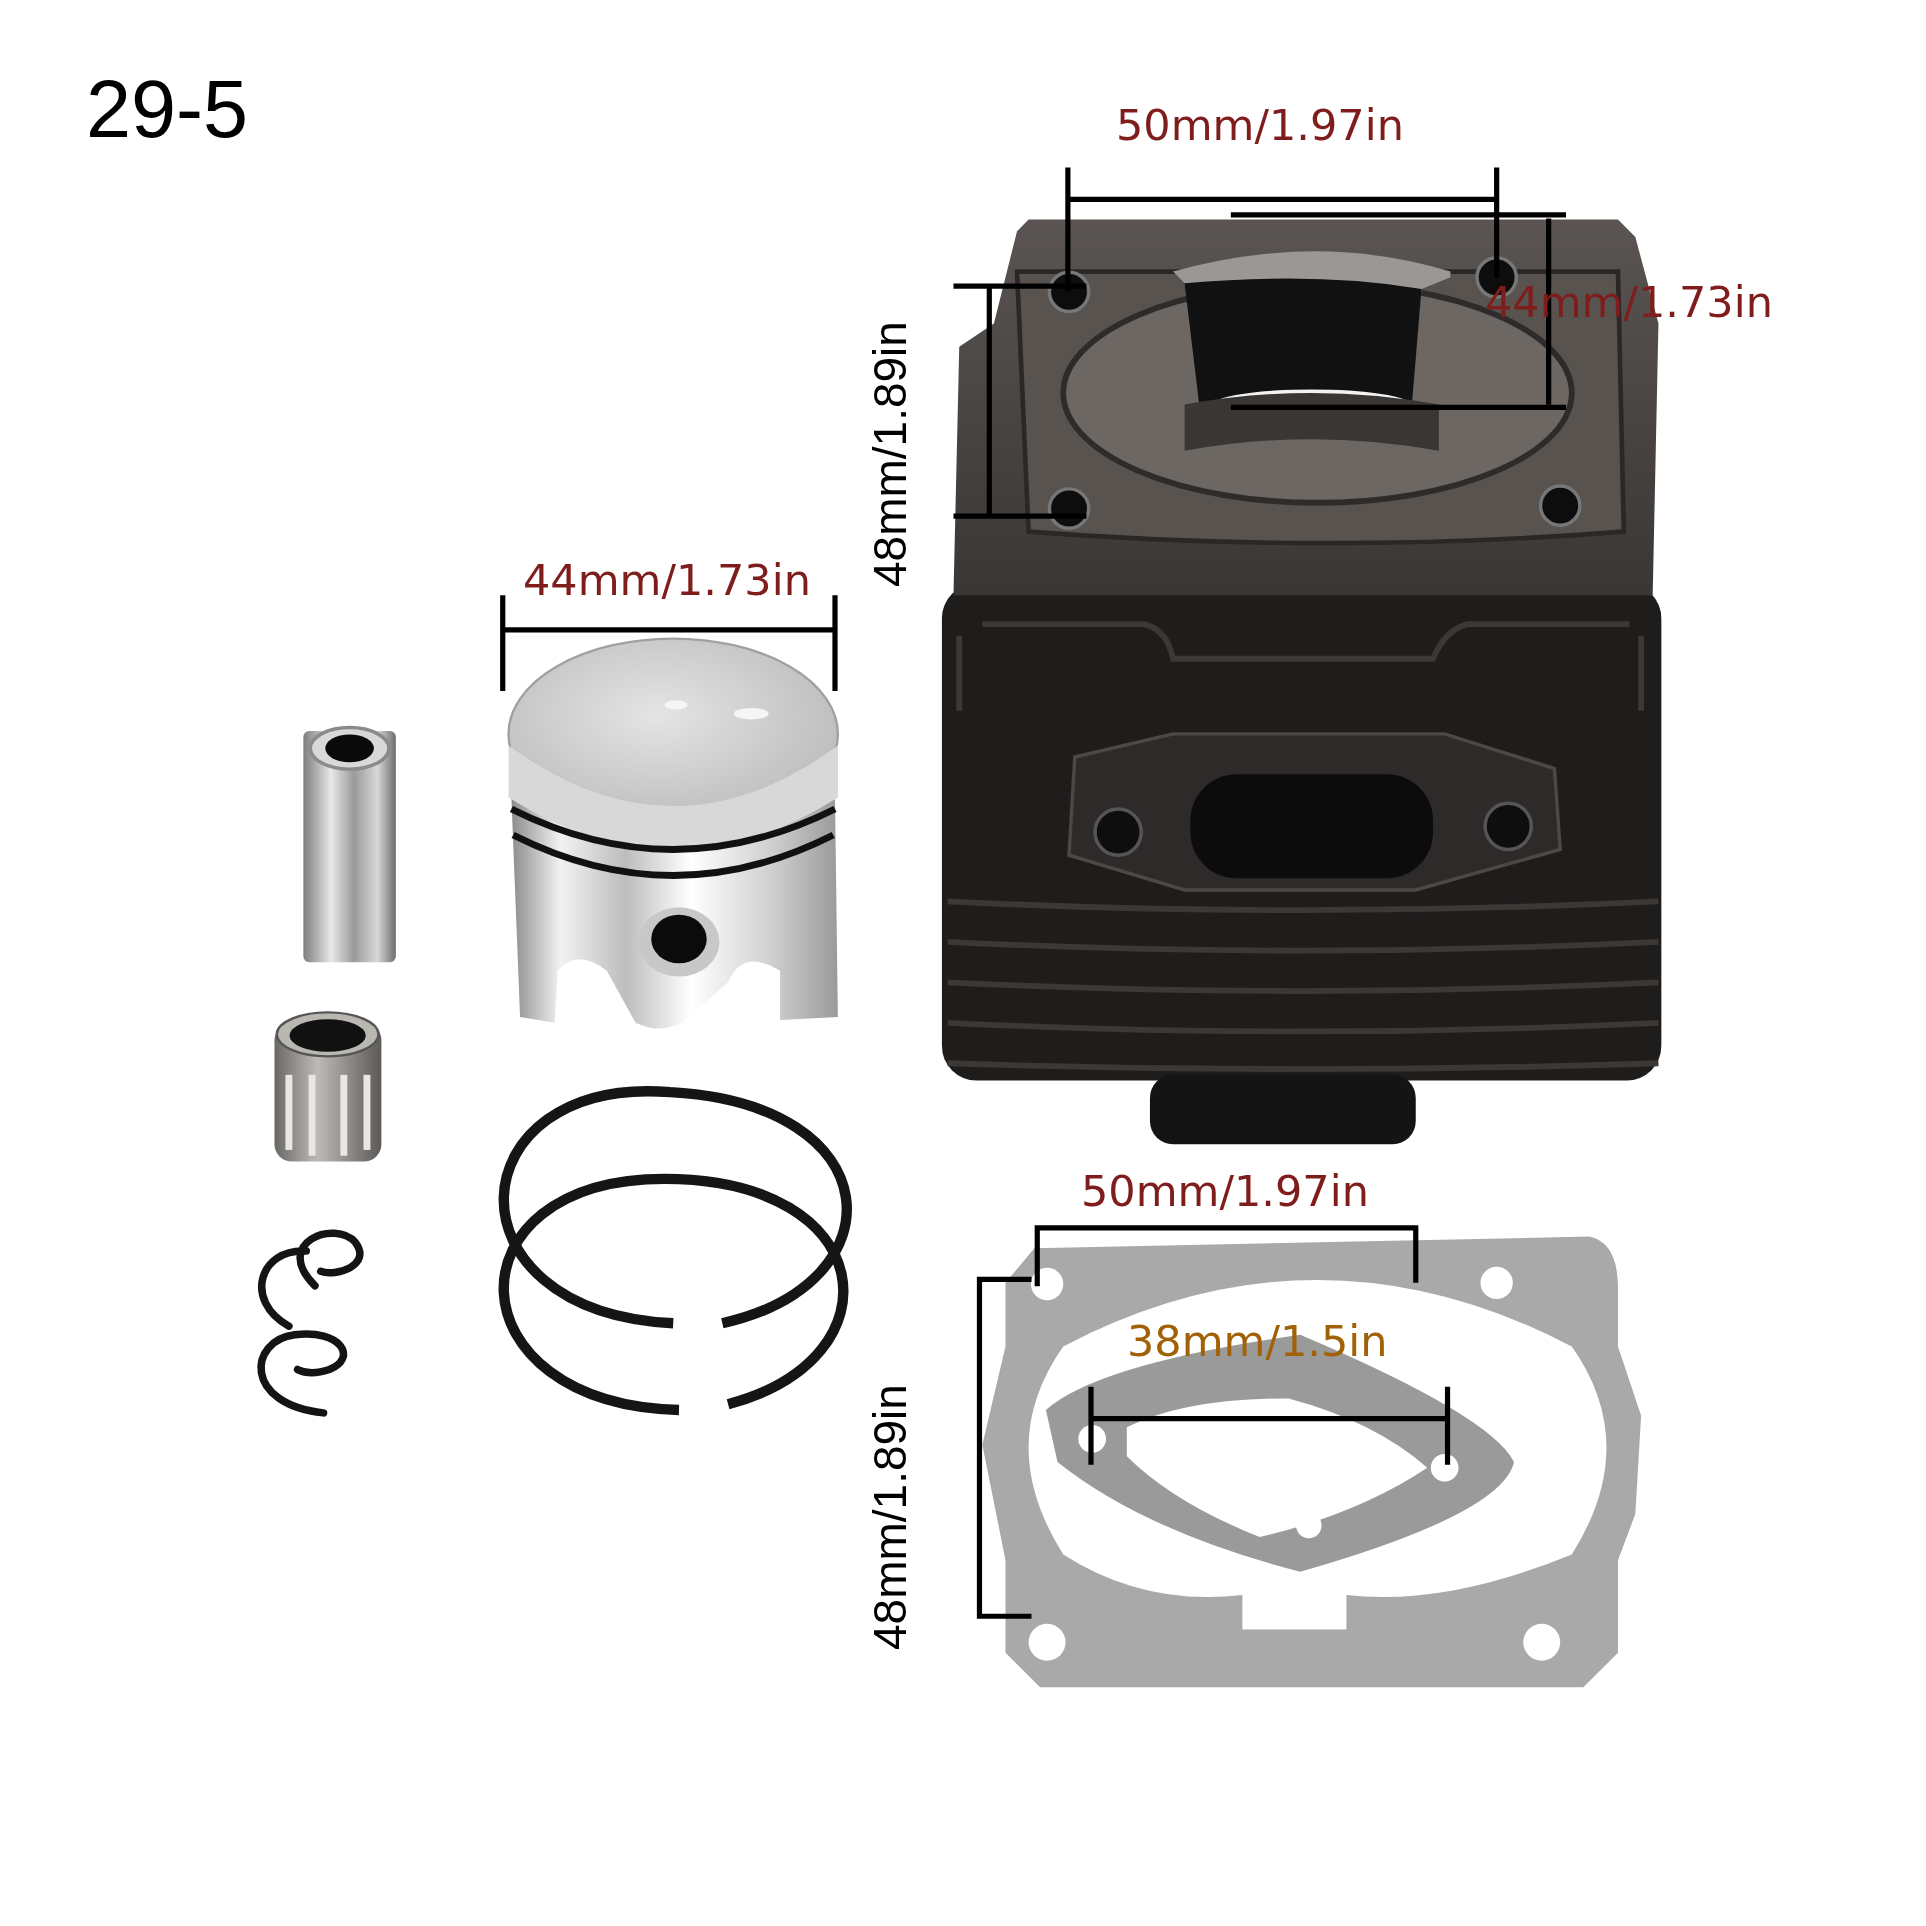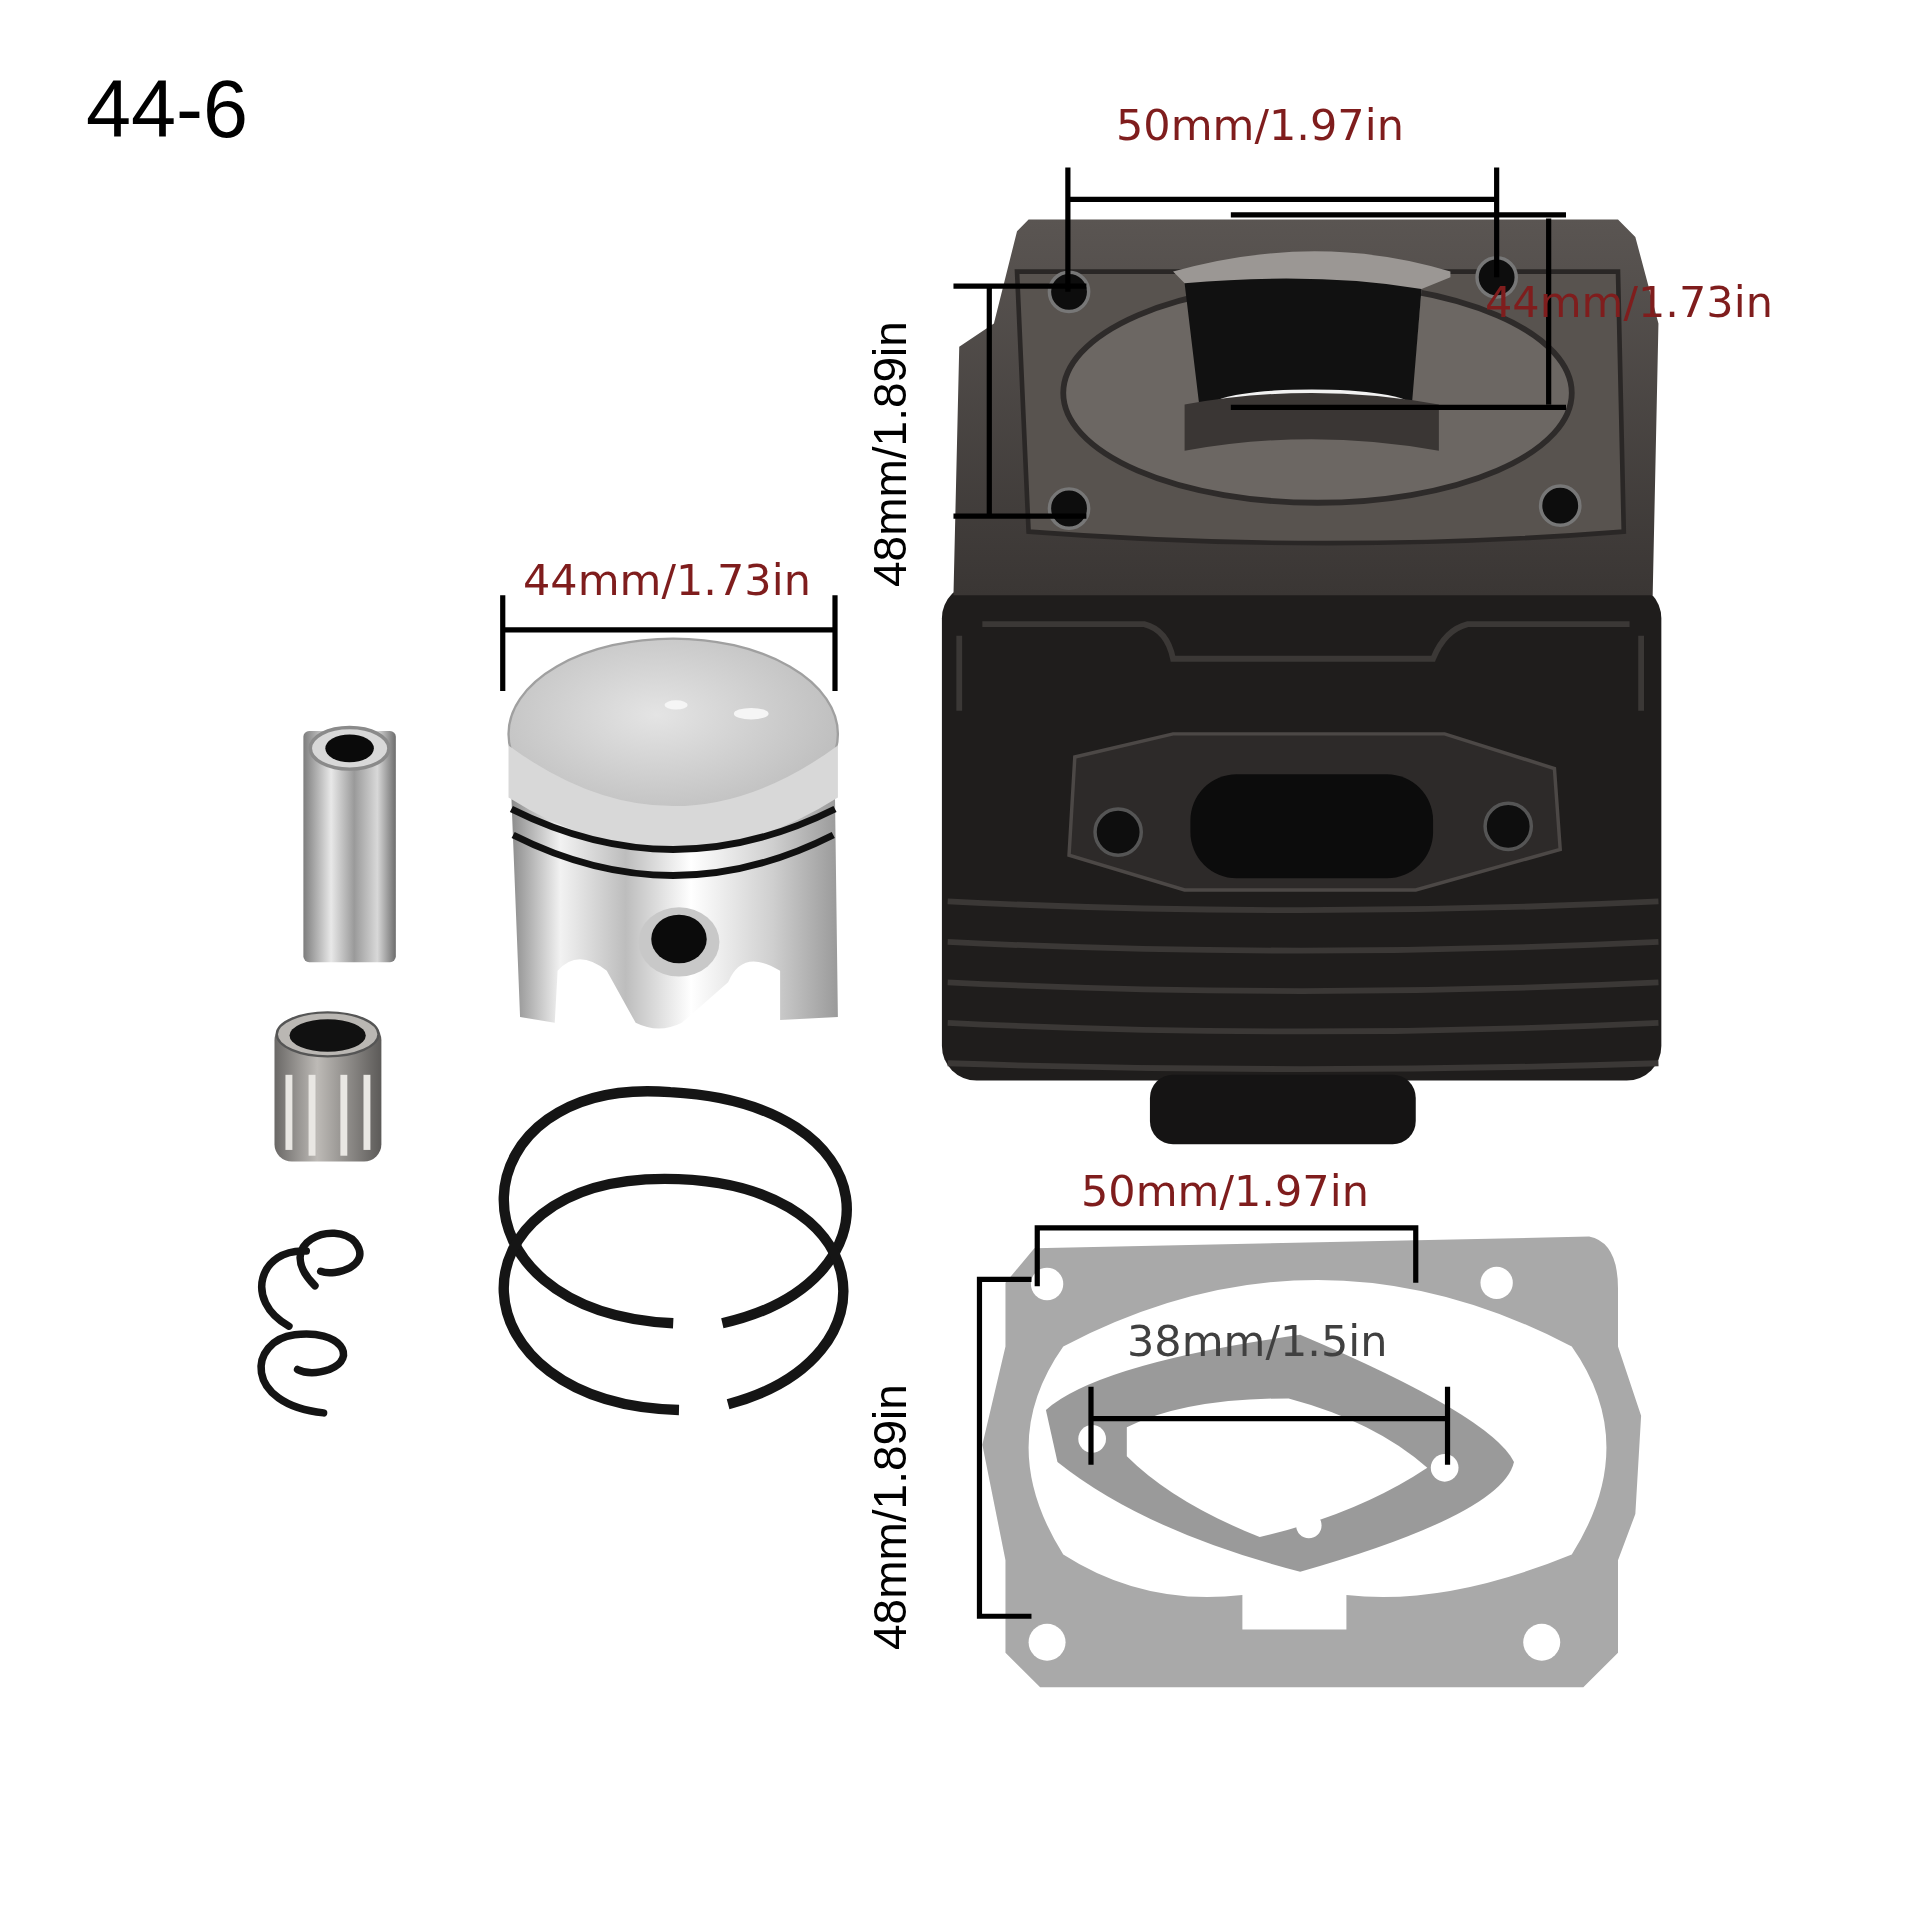--- a/index.html
+++ b/index.html
@@ -1,26 +1,26 @@
 <!DOCTYPE html>
 <html style="font-size:9.2px"><head>
 <meta charset="utf-8">
 <style>
   html, body { margin:0; padding:0; background:#ffffff; }
   body { width:1926px; height:1926px; position:relative; overflow:hidden; font-family:"Liberation Sans", sans-serif; }
   .title { position:absolute; left:86px; top:69px; font-size:81px; color:#000; line-height:1; font-family:"Liberation Sans", sans-serif; }
   .dim { position:absolute; font-family:"DejaVu Sans", sans-serif; font-size:43px; color:#7f1d1d; line-height:1; white-space:nowrap; }
-  .dim.gray { color:#404040; }
+  .dim.gray { color:#a16207; }
   .vlabel { position:absolute; font-family:"Liberation Sans", sans-serif; font-size:46px; color:#000; line-height:1; white-space:nowrap; transform-origin:left top; transform:rotate(-90deg); }
   svg.scene { position:absolute; left:0; top:0; }
 </style>
 </head>
 <body>
 
-<div class="title">44-6</div>
+<div class="title">29-5</div>
 
 <svg class="scene" width="1926" height="1926" viewBox="0 0 3333 3333">
   <defs>
     <linearGradient id="pinGrad" x1="0" x2="1">
       <stop offset="0" stop-color="#7d7d7d"></stop>
         <stop offset="0.3" stop-color="#e8e8e8"></stop>
       <stop offset="0.55" stop-color="#9a9a9a"></stop>
         <stop offset="0.8" stop-color="#d8d8d8"></stop>
         <stop offset="1" stop-color="#6d6d6d"></stop>
     </linearGradient>

